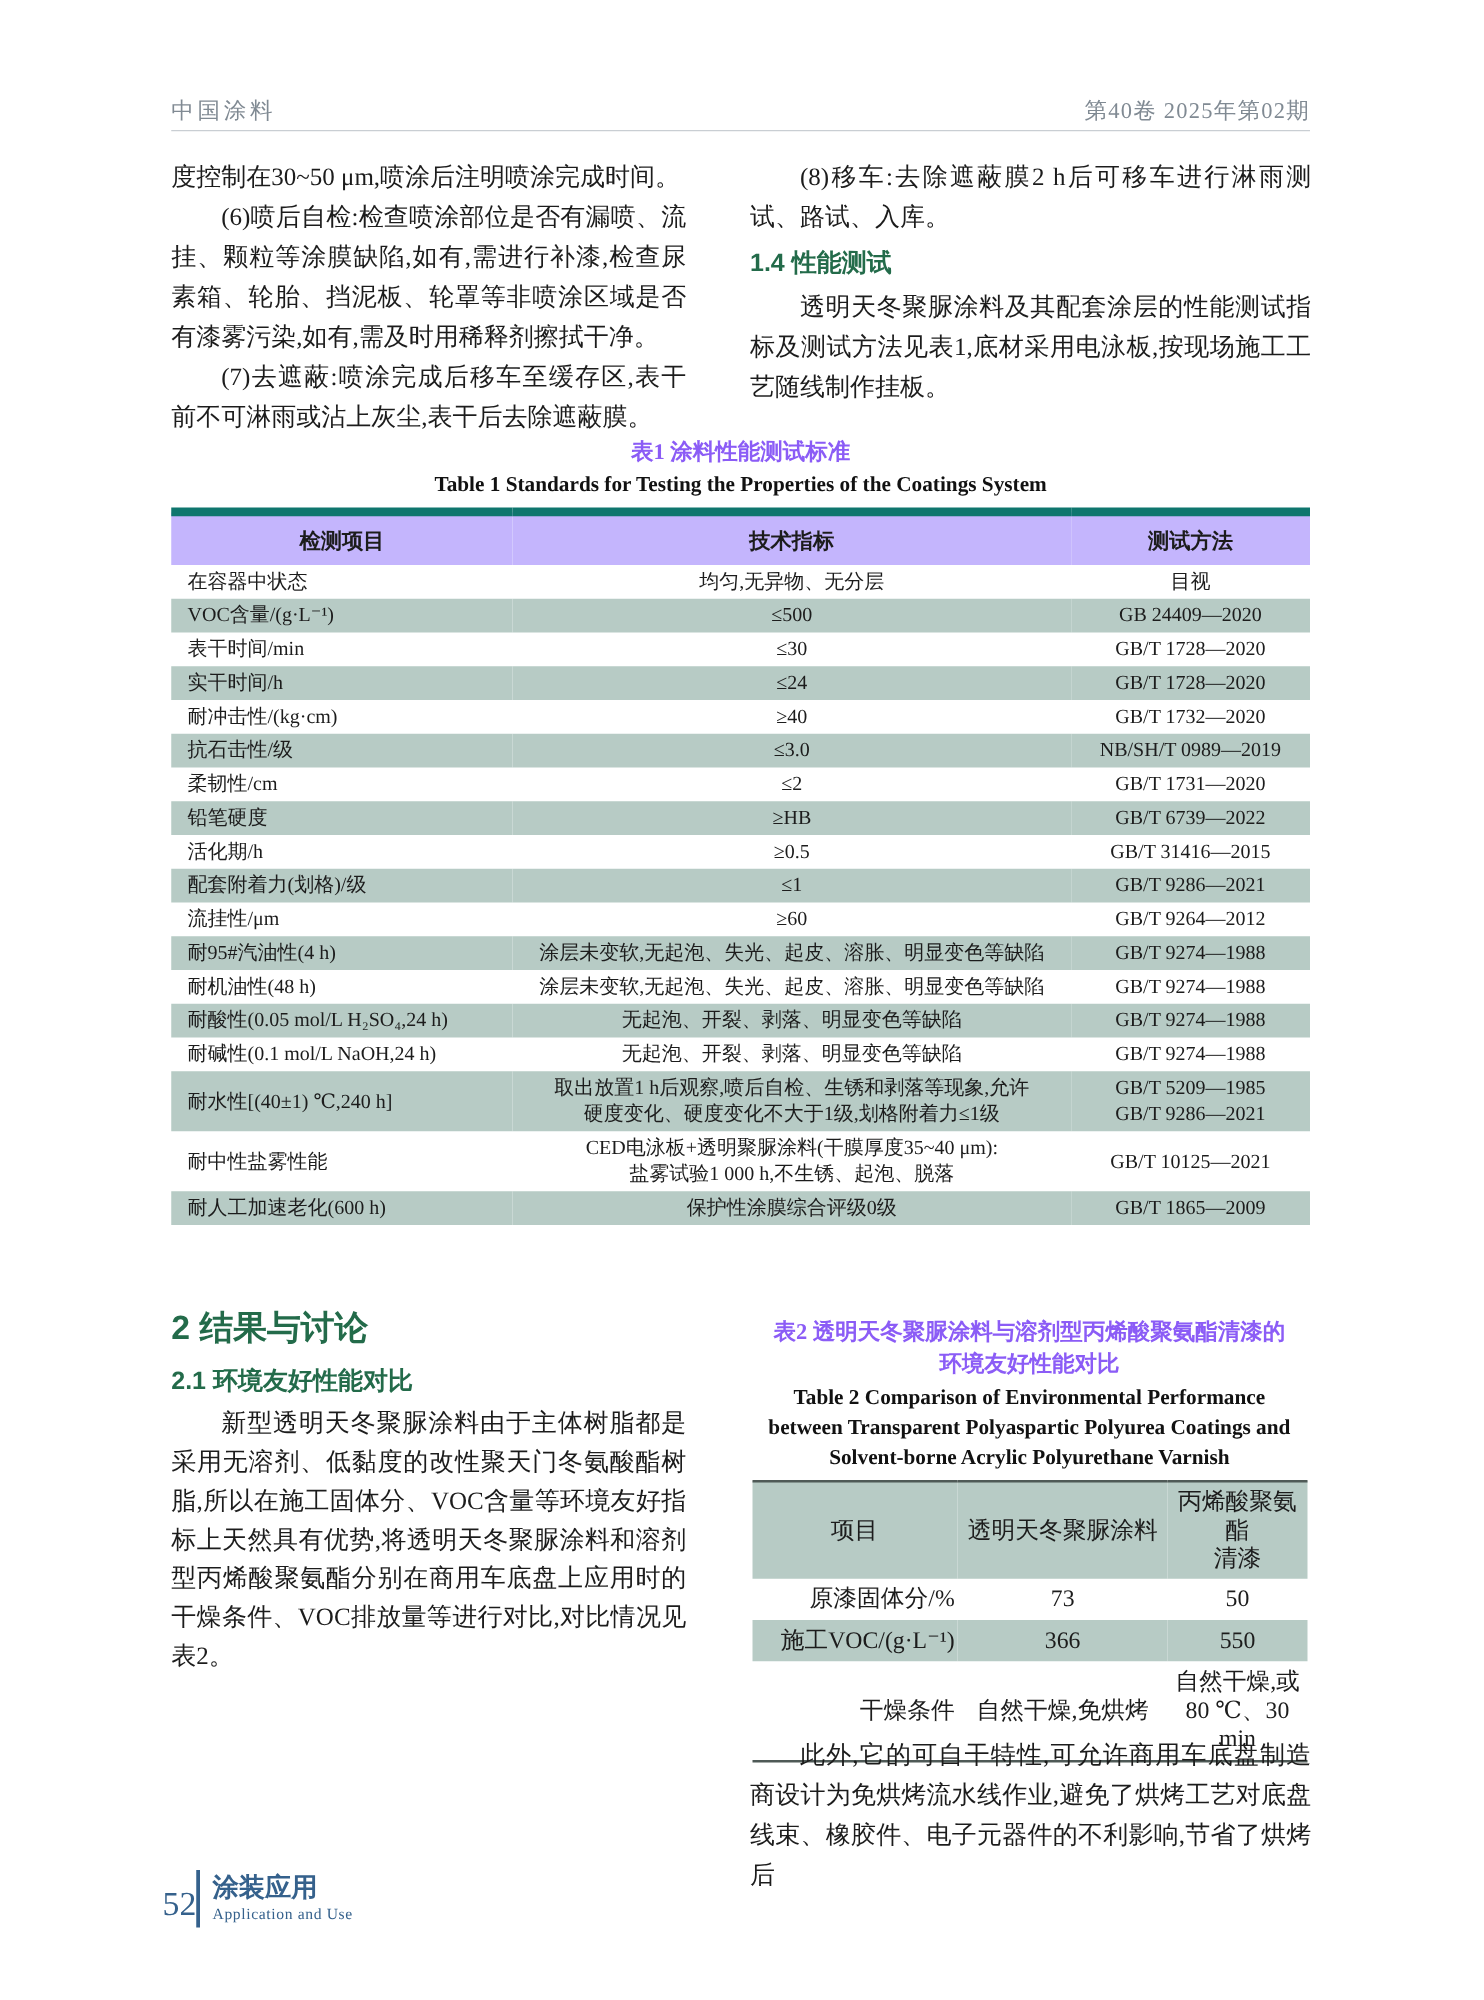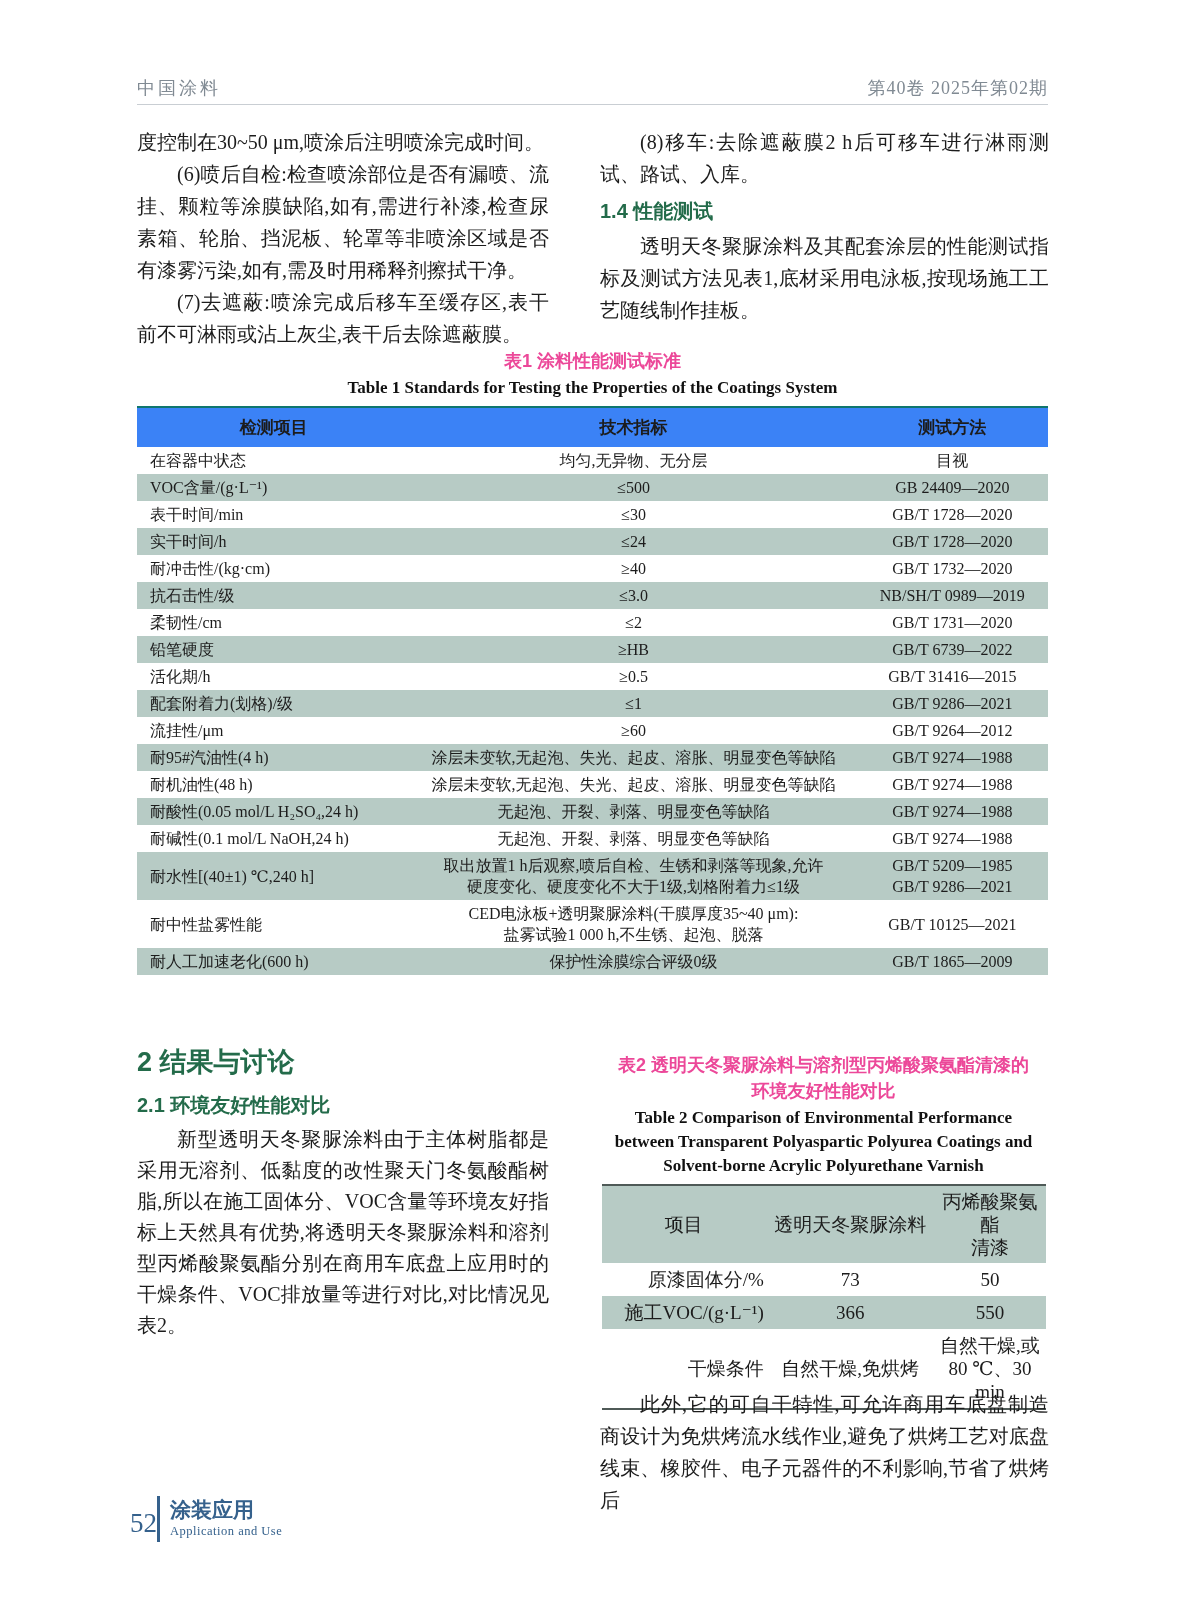--- a/index.html
+++ b/index.html
@@ -22,32 +22,32 @@
 
   .col-left{left:137px;top:126px;width:412px;}
   .col-right{left:600px;top:126px;width:449px;}
 
   .h-green-sm{font-family:"Liberation Sans","DejaVu Sans",sans-serif;font-weight:bold;
     color:#236b4a;font-size:20px;line-height:30px;margin:6px 0 4px 0;}
   .h-green-lg{font-family:"Liberation Sans","DejaVu Sans",sans-serif;font-weight:bold;
     color:#236b4a;font-size:27px;line-height:36px;margin:0 0 10px 0;}
 
   
-  .cap-zh{font-family:Liberation Sans, sans-serif;font-weight:bold;
-    font-size:18px;text-align:center;color:#ec4899;line-height:26px;margin:0;}
+  .cap-zh{font-family:Liberation Serif, serif;font-weight:bold;
+    font-size:18px;text-align:center;color:#8b5cf6;line-height:26px;margin:0;}
   .cap-en{font-family:"Liberation Serif","DejaVu Serif",serif;font-weight:bold;
     font-size:17px;text-align:center;color:#111;line-height:24px;margin:2px 0 6px 0;}
 
   
   .t1-wrap{left:137px;top:348px;width:911px;}
   table{border-collapse:collapse;}
   #t1{width:911px;font-size:16px;table-layout:fixed;}
   #t1 col.c1{width:30%;} #t1 col.c2{width:49%;} #t1 col.c3{width:21%;}
-  #t1 th{background:#3b82f6;font-weight:bold;font-size:17px;padding:8px 15px;
-    border-top:2px solid #0f766e;}
+  #t1 th{background:#c4b5fd;font-weight:bold;font-size:17px;padding:8px 15px;
+    border-top:7px solid #0f766e;}
   #t1 td{padding:3px 5px;line-height:21px;text-align:center;white-space:pre-line;}
   #t1 td:first-child{text-align:left;padding-left:13px;white-space:normal;}
   #t1 tbody tr:nth-child(even){background:#b7cbc5;}
 
   
   .t2-wrap{left:598px;top:1052px;width:451px;}
   #t2{width:444px;font-size:19px;table-layout:fixed;margin:0 auto;
     border-top:2px solid #4f5a57;border-bottom:2px solid #4f5a57;}
   #t2 col.c1{width:37%;} #t2 col.c2{width:38%;} #t2 col.c3{width:25%;}
   #t2 th{background:#b7cbc5;font-weight:normal;padding:4px 2px;line-height:23px;white-space:pre-line;}

